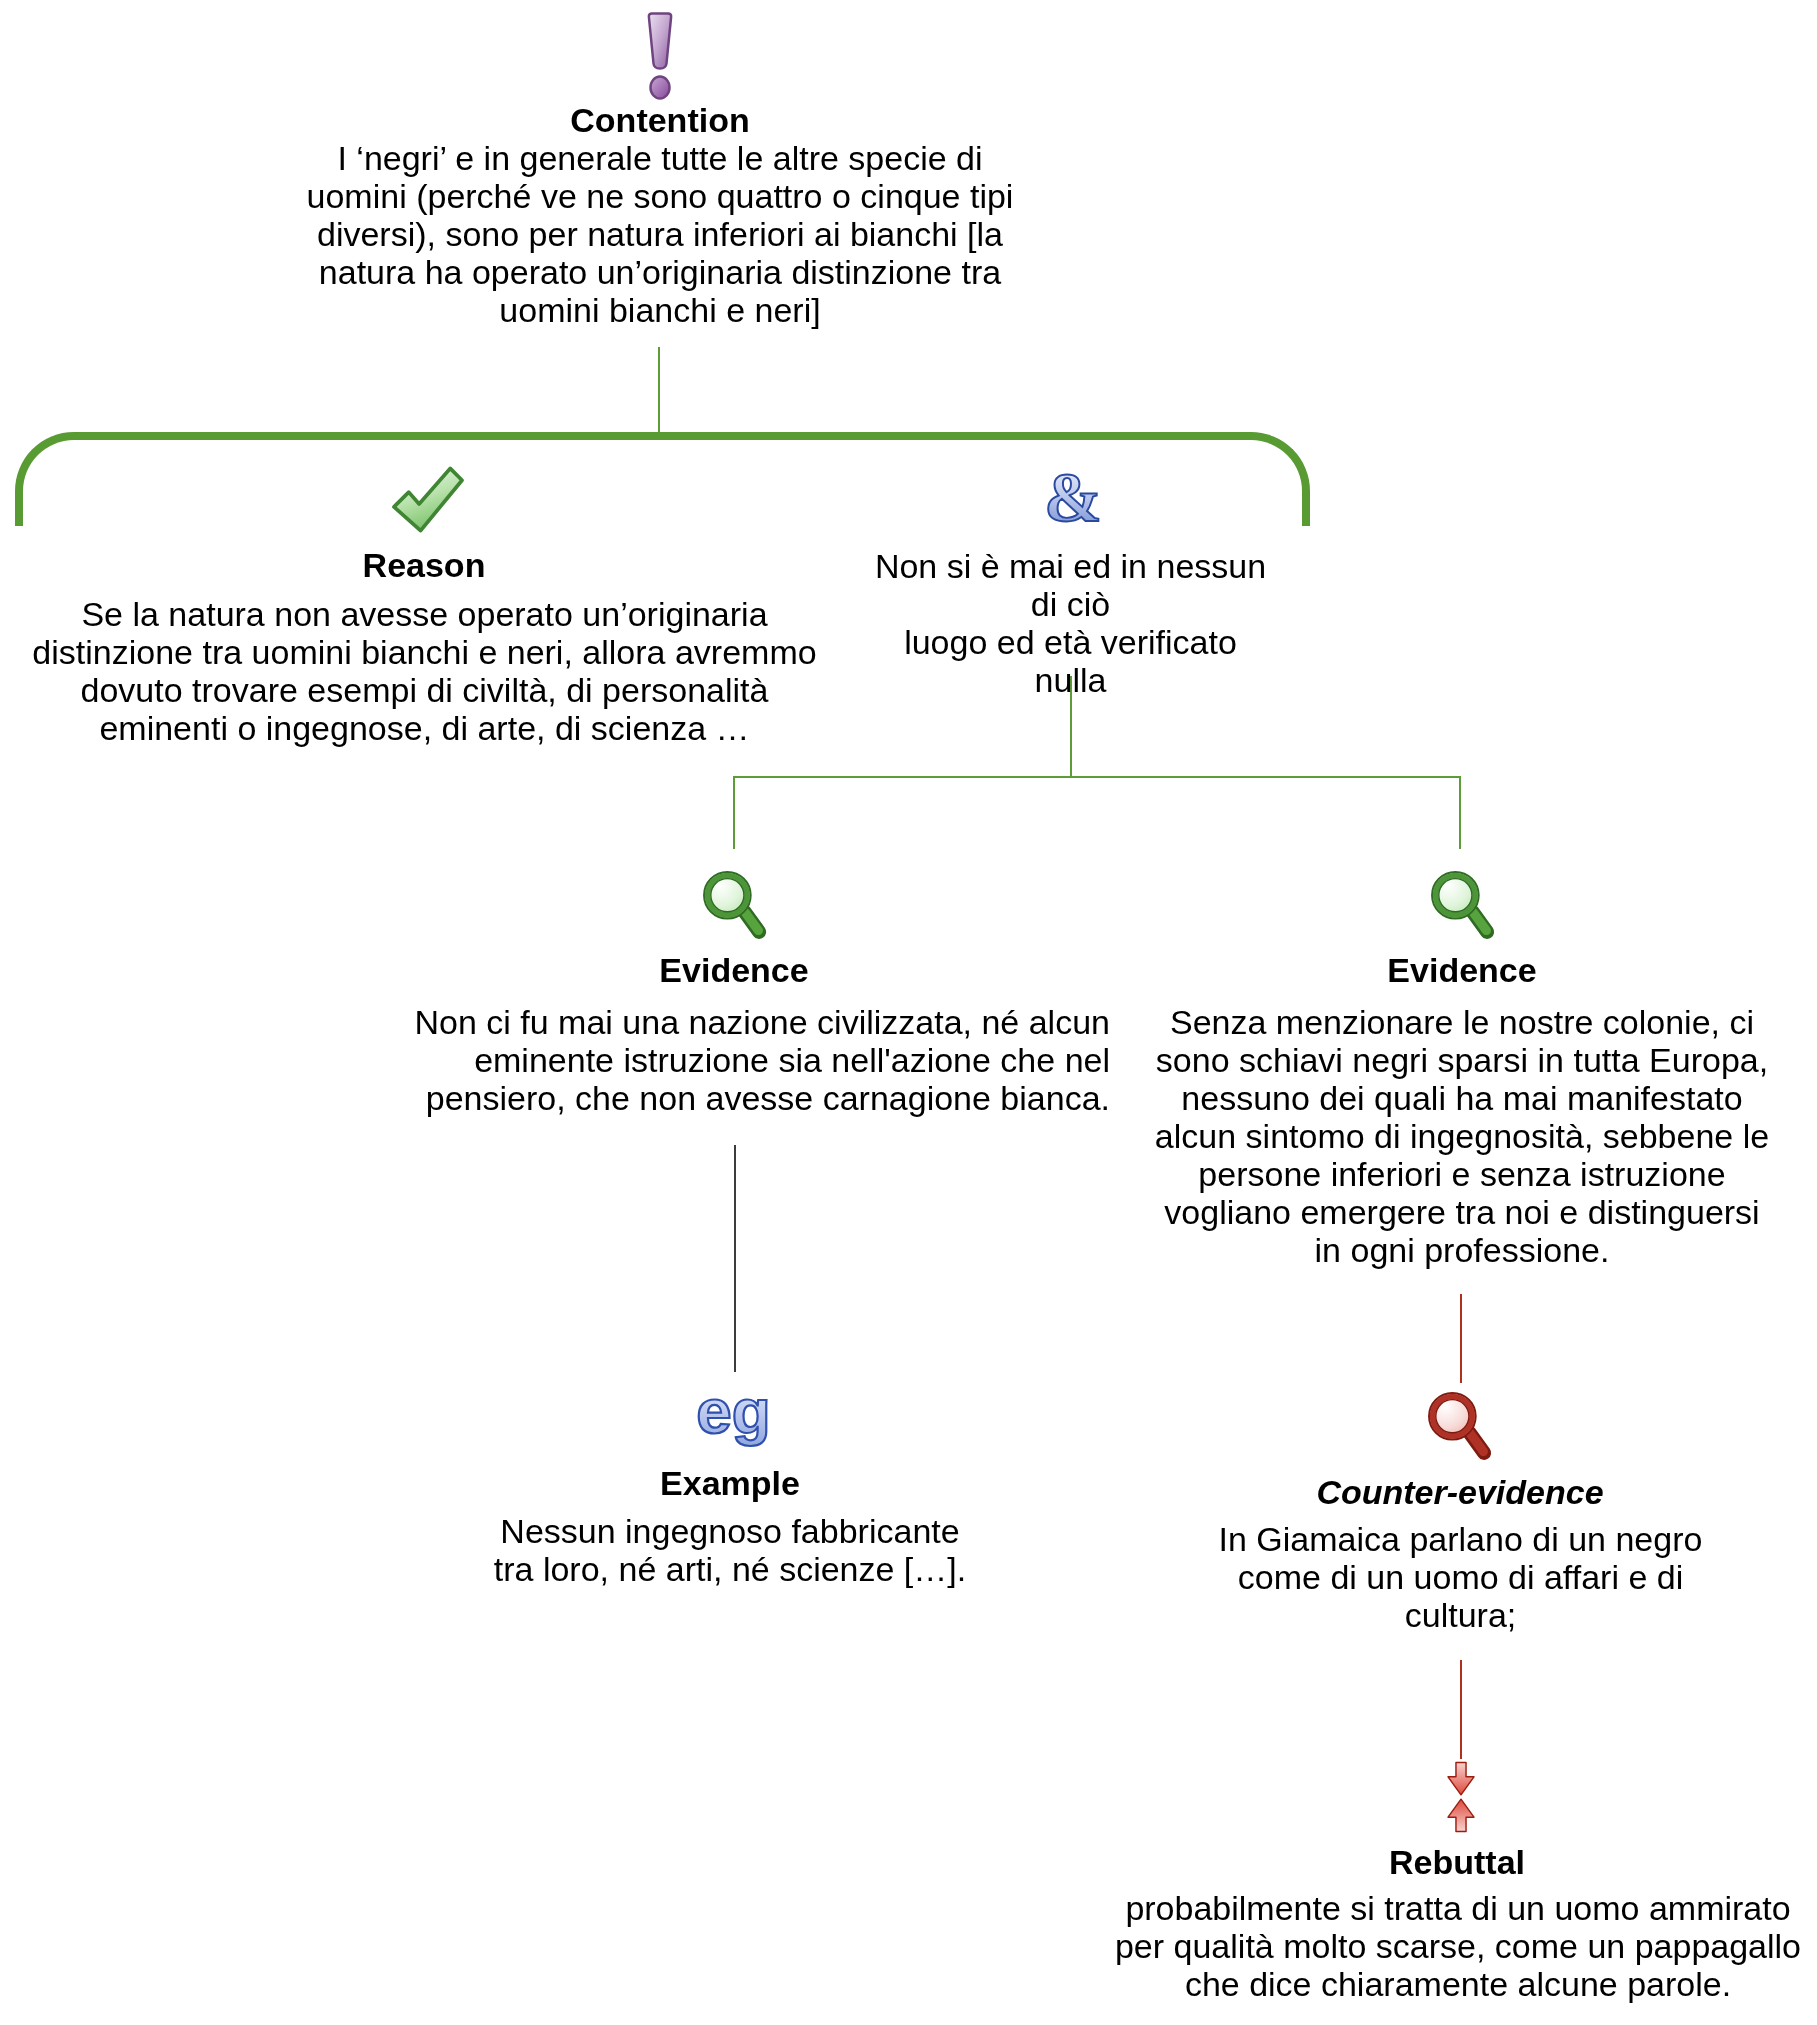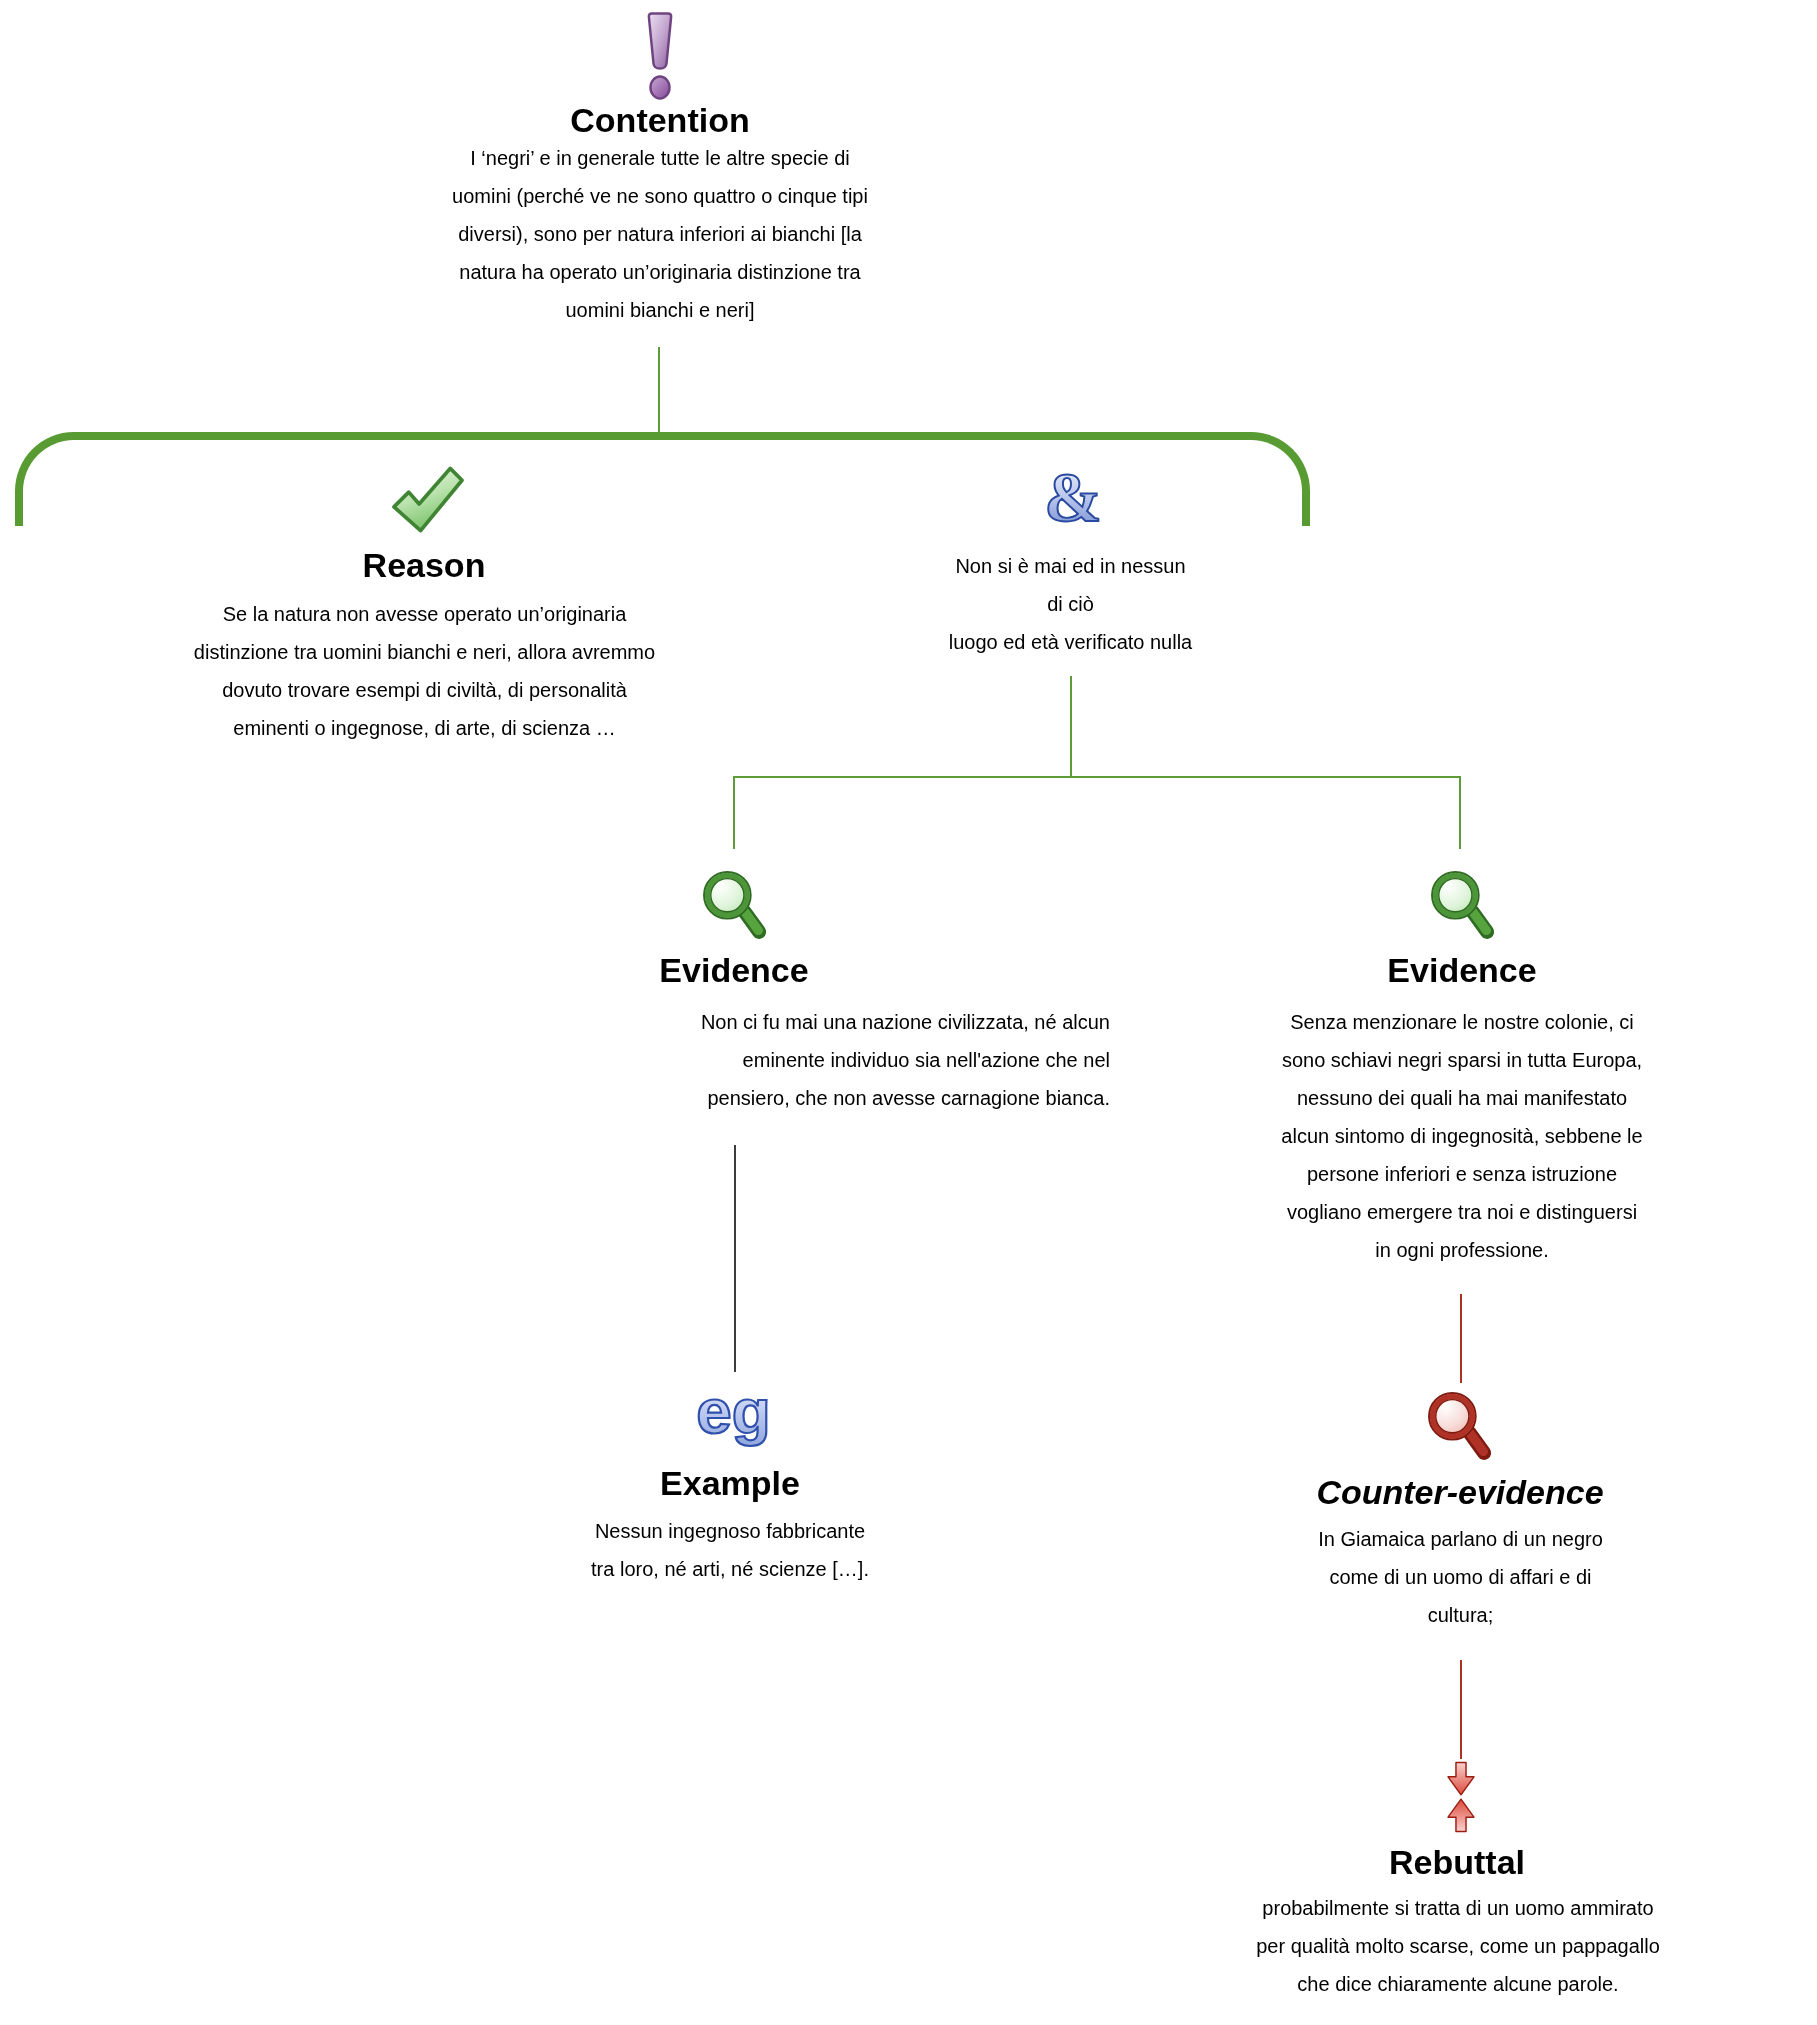--- a/index.html
+++ b/index.html
@@ -2,21 +2,21 @@
 <html style="--bracket-green: #579b32; --connector-green: #5e9c37; --connector-red: #b0301e; --connector-gray: #3c3c3c; --contention-purple: #8e5b9f; --premise-blue: #6d87cf; --evidence-green: #4c9639; --counter-red: #b03226;font-size:8px"><head>
 <meta charset="utf-8">
 <style>
   html,body{margin:0;padding:0;background:#ffffff;}
   body{width:1817px;height:2025px;font-family:"Liberation Sans",sans-serif;color:#000;}
   .stage{position:relative;width:1817px;height:2025px;overflow:hidden;background:#fff;padding-left:28px;}
   .node{position:absolute;}
   .icon{position:absolute;}
   .icon svg{width:100%;height:100%;overflow:visible;}
   .h{position:absolute;font-weight:bold;font-size:34px;line-height:38px;text-align:center;white-space:nowrap;}
-  .t{position:absolute;font-size:20px;line-height:38px;text-align:center;}
+  .t{position:absolute;font-size:34px;line-height:38px;text-align:center;}
   .conn{position:absolute;}
   .conn.green{background:var(--connector-green,#5e9c37);}
   .conn.red{background:var(--connector-red,#b0301e);}
   .conn.gray{background:var(--connector-gray,#3c3c3c);}
   #bracket{
     position:absolute;left:15px;top:432px;width:1295px;height:94px;box-sizing:border-box;
     border-top:8.4px solid var(--bracket-green,#579b32);
     border-left:8.4px solid var(--bracket-green,#579b32);
     border-right:8.4px solid var(--bracket-green,#579b32);
     border-top-left-radius:59px;border-top-right-radius:59px;
@@ -120,21 +120,21 @@
         <line x1="66" y1="63" x2="87" y2="92" stroke="#2f6b22" stroke-width="20" stroke-linecap="round"></line>
         <line x1="67" y1="64" x2="86" y2="90" stroke="#57a43f" stroke-width="13" stroke-linecap="round"></line>
         <circle cx="42" cy="40" r="33" fill="url(#lg1)" stroke="#2f6b22" stroke-width="3"></circle>
         <circle cx="42" cy="40" r="28" fill="none" stroke="#4c9639" stroke-width="8"></circle>
         <circle cx="42" cy="40" r="23.5" fill="none" stroke="#2f6b22" stroke-width="2"></circle>
       </svg>
     </div>
     <div class="h" style="left:226px;top:84px;width:296px;">Evidence</div>
     <div class="t" style="left:0;top:136px;width:750px;text-align:right;">
       <div>Non ci fu mai una nazione civilizzata, né alcun</div>
-      <div>eminente individuo sia nell'azione che nel</div>
+      <div>eminente istruzione sia nell'azione che nel</div>
       <div>pensiero, che non avesse carnagione bianca.</div>
     </div>
   </div>
 
   <div class="node" style="left:1114px;top:867px;width:696px;height:403px;">
     <div class="icon" style="left:311px;top:0;width:72px;height:74px;">
       <svg viewBox="0 0 100 105">
         <defs>
           <radialGradient id="lg2" cx="35%" cy="30%" r="80%">
             <stop offset="0" stop-color="#ffffff"></stop>

